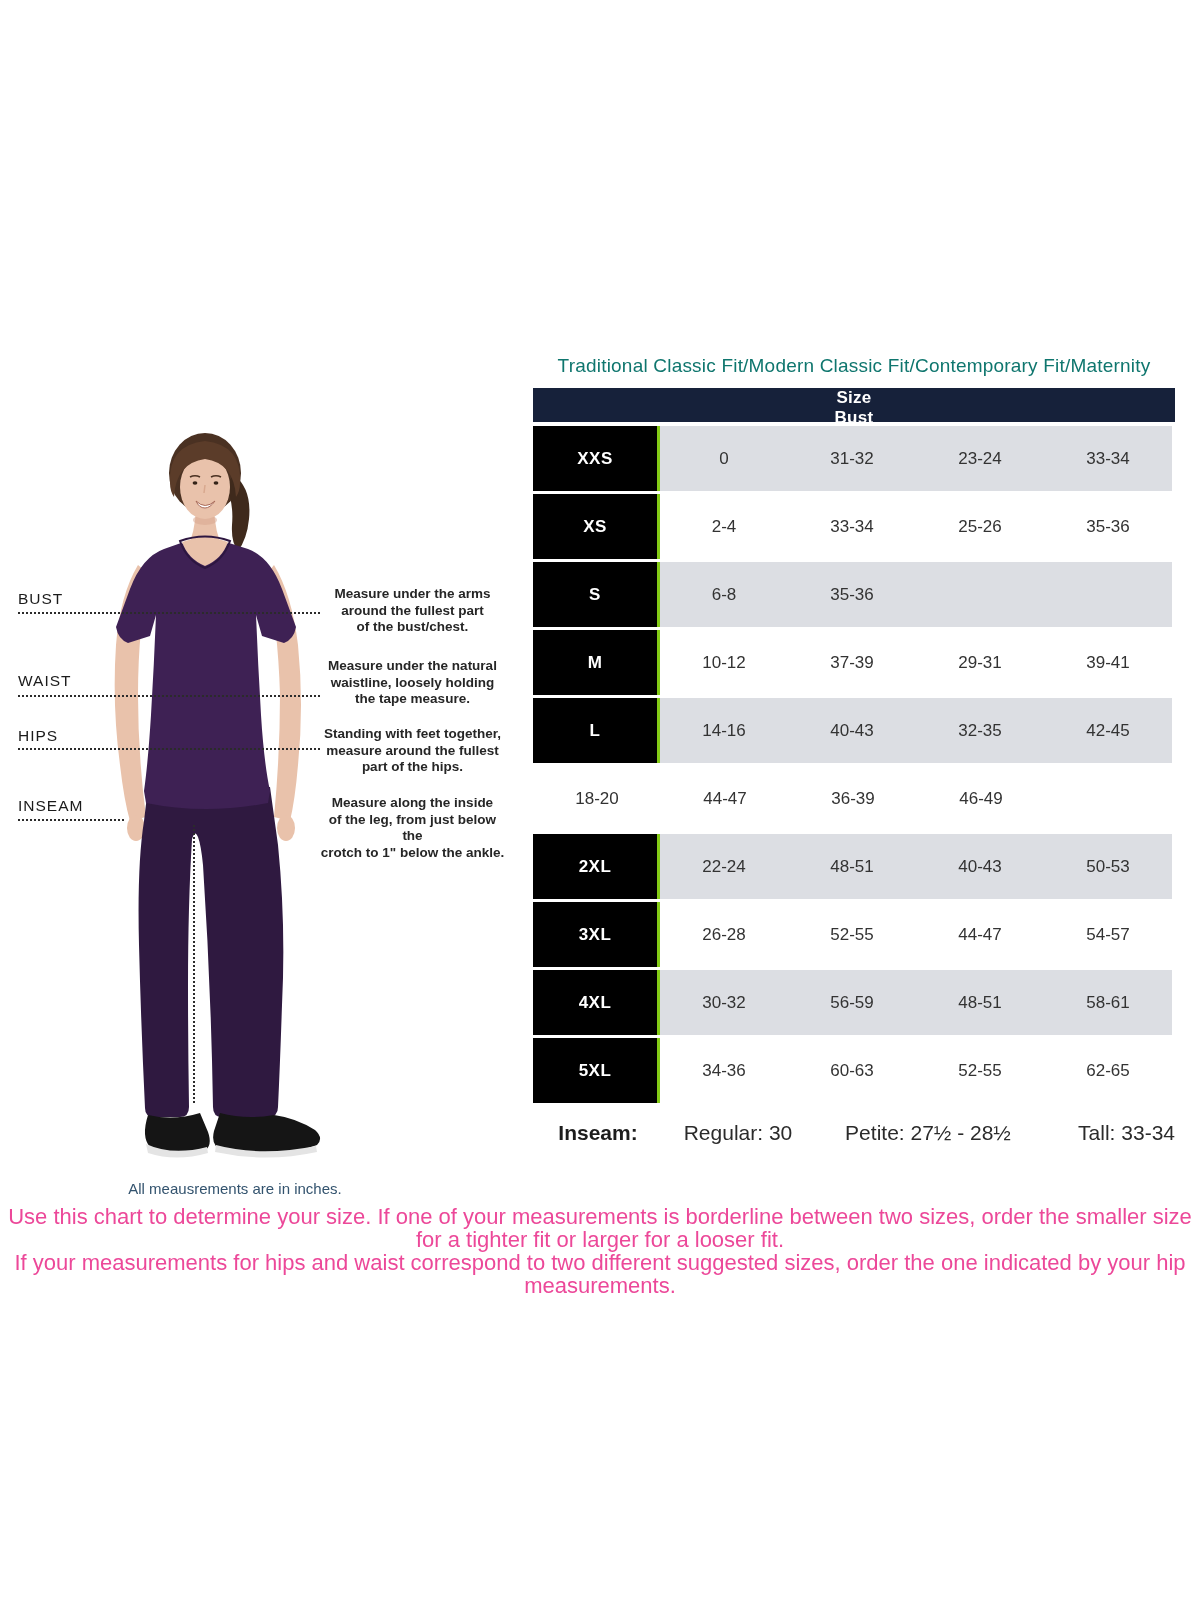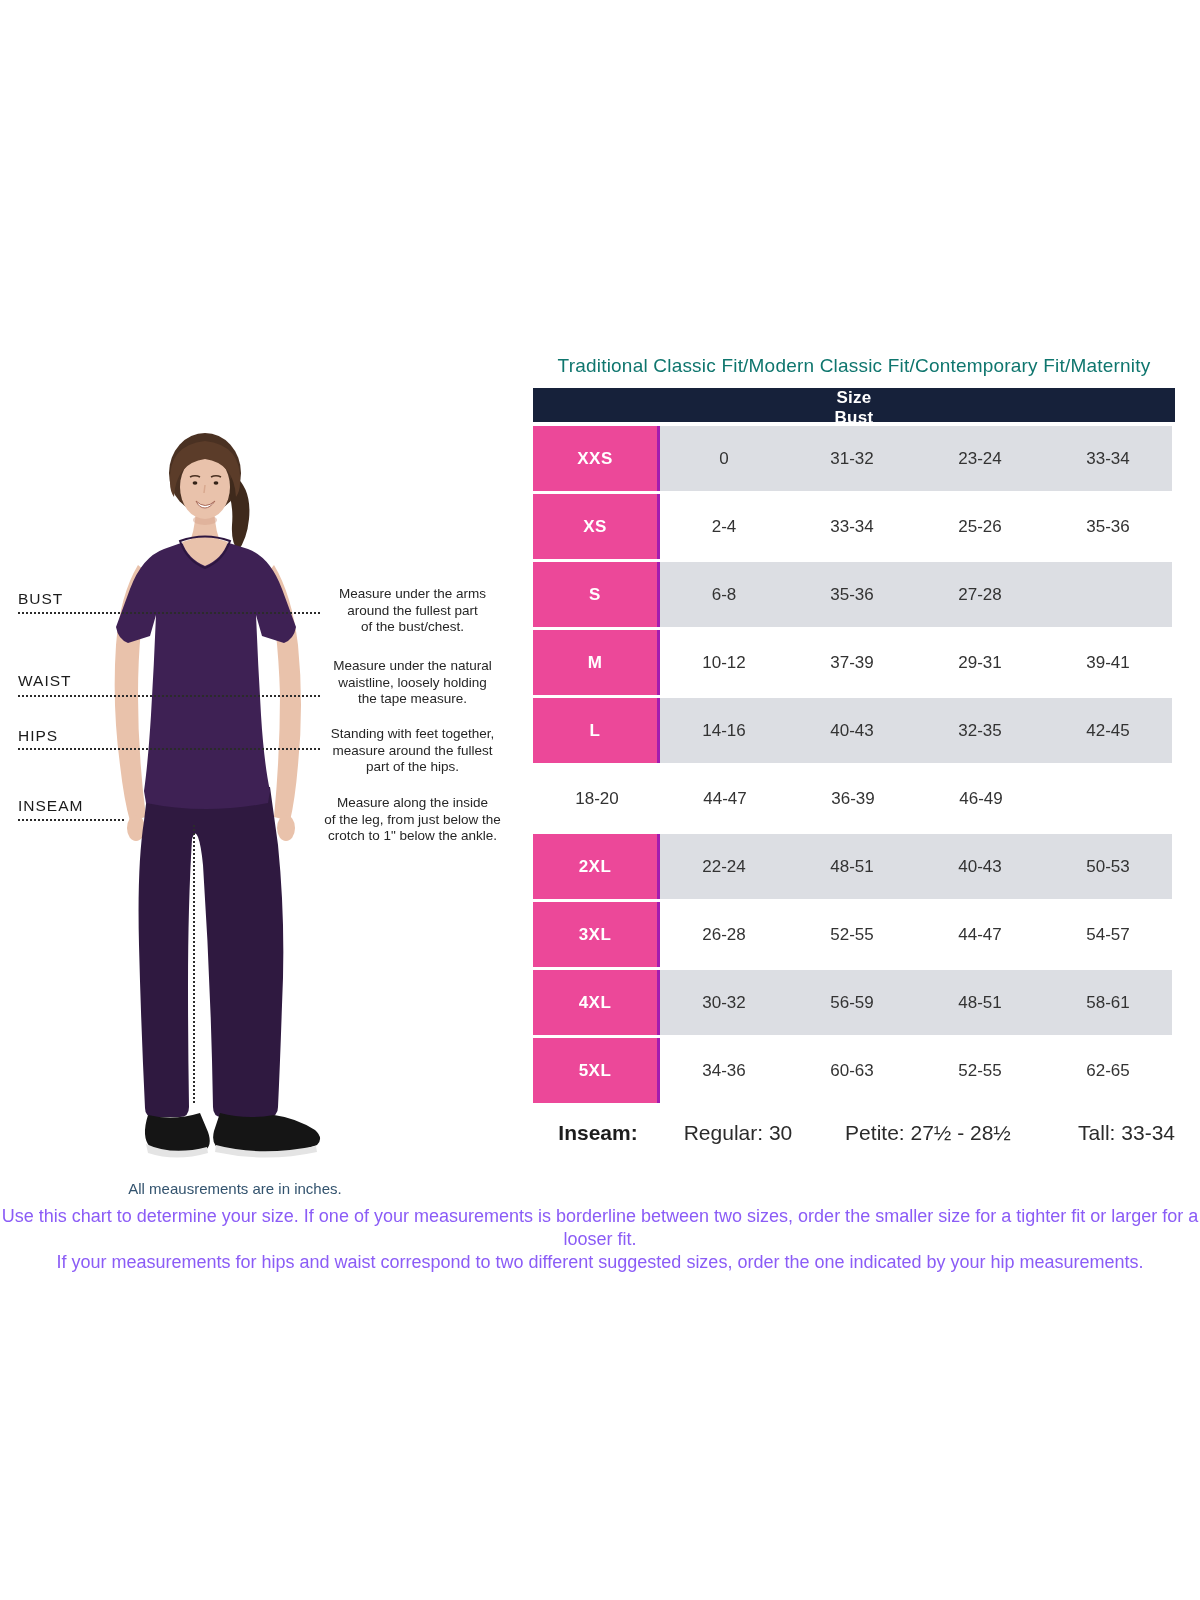--- a/index.html
+++ b/index.html
@@ -15,52 +15,52 @@
     text-align:center; font-size:19px; font-weight:400; color:#0f766e;
     letter-spacing:.2px; line-height:24px; margin-bottom:10px; white-space:nowrap;
   }
   .thead {
     display:flex; height:34px; background:#16213A; margin-bottom:4px; align-items:center;flex-direction:column;
   }
   .th-label { width:130px; }
   .th { width:128px; text-align:center; color:#fff; font-weight:bold; font-size:17px; letter-spacing:.3px; }
   .trow { display:flex; height:65px; margin-bottom:3px; }
   .row-label {
-    width:127px; background:#ec4899; color:#fff; font-weight:bold; font-size:17px;
+    width:127px; background:#000000; color:#fff; font-weight:bold; font-size:17px;
     display:flex; align-items:center; justify-content:center; letter-spacing:.5px;
-    border-right:3px solid #a21caf;
+    border-right:3px solid #84cc16;
   }
   .row-data { width:512px; display:flex; }
   .row-data.stripe { background:#DCDEE3; }
   .row-data.plain  { background:#ffffff; }
   .td { width:128px; display:flex; align-items:center; justify-content:center; font-size:17px; color:#333; }
   .inseam-row { display:flex; margin-top:18px; align-items:center; font-size:21px; color:#2b2b2b; }
   .ins-label { width:130px; text-align:center; font-weight:bold; color:#1d1d1d; }
   .ins-reg   { width:150px; text-align:center; }
   .ins-pet   { width:230px; text-align:center; }
   .ins-tall  { width:132px; text-align:right; }
 
   
   .figure-wrap { position:absolute; left:108px; top:425px; width:230px; height:744px; }
   .meas-label {
     position:absolute; left:18px; font-size:15.5px; letter-spacing:1px; color:#1b1b1b;
   }
   .dots-h { position:absolute; height:0; border-top:2px dotted #2b2b2b; }
   .dots-v { position:absolute; width:0; border-left:2px dotted #2b2b2b; }
   .instruction {
     position:absolute; left:320px; width:185px; text-align:center;
-    font-size:13.5px; font-weight:normal; line-height:16.5px; color:#262626; white-space:pre-line;
+    font-size:13.5px; font-weight:bold; line-height:16.5px; color:#262626; white-space:pre-line;
   }
   .units-caption {
     position:absolute; left:70px; top:1180px; width:330px; text-align:center;
     font-size:15px; color:#33536E;
   }
   .footer-note {
     position:absolute; left:0; top:1205px; width:1200px; text-align:center;
-    font-size:18px; line-height:23px; color:#8b5cf6; white-space:pre-line;
+    font-size:22px; line-height:23px; color:#ec4899; white-space:pre-line;
   }
 </style>
 </head>
 <body>
 
 <div class="page">
 
   <div class="figure-wrap">
     <svg width="230" height="744" viewBox="0 0 230 744">
 
@@ -162,21 +162,20 @@
         <div class="td">25-26</div>
         <div class="td">35-36</div>
       </div>
     </div>
 
     <div class="trow">
       <div class="row-label">S</div>
       <div class="row-data stripe">
         <div class="td">6-8</div>
         <div class="td">35-36</div>
-        <div class="td">27-28</div>
       </div>
     </div>
 
     <div class="trow">
       <div class="row-label">M</div>
       <div class="row-data plain">
         <div class="td">10-12</div>
         <div class="td">37-39</div>
         <div class="td">29-31</div>
         <div class="td">39-41</div>

